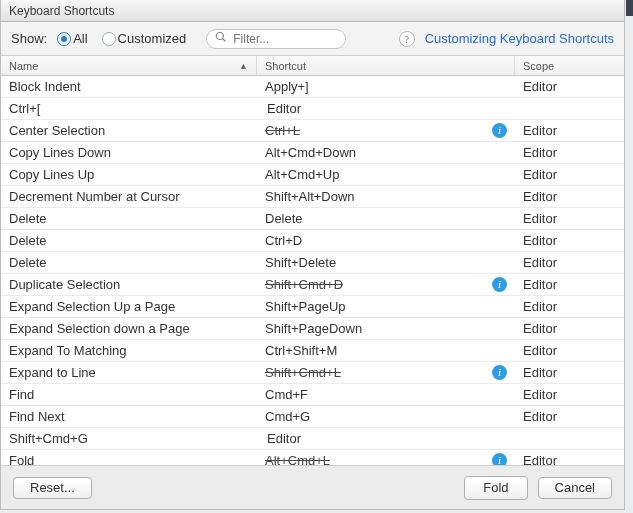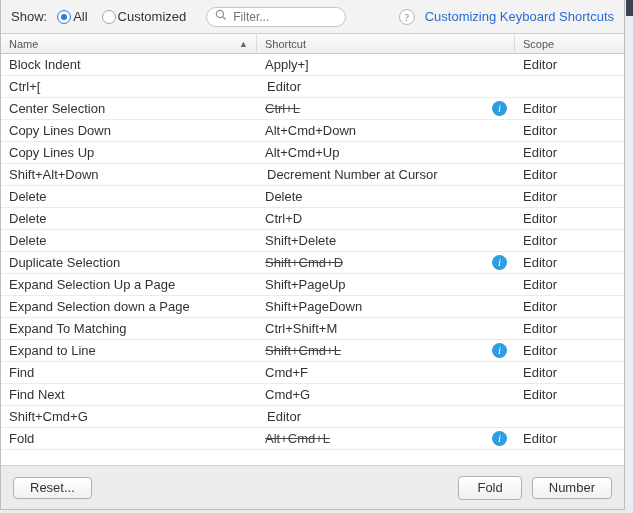--- a/index.html
+++ b/index.html
@@ -134,20 +134,23 @@
   .footer .spacer { flex:1; }
   .footer .btn + .btn { margin-left: 10px; }
 </style>
 </head>
 <body>
 
 <div class="outside"></div>
 
 <div class="window">
 
+  <div class="titlebar">
+    <span class="titlebar-title">Keyboard Shortcuts</span>
+  </div>
 
   <div class="toolbar">
     <span class="show-lbl">Show:</span>
 
     <span class="radio-wrap">
       <span class="radio checked"></span>
       <span>All</span>
     </span>
 
     <span class="radio-wrap">
@@ -213,24 +216,24 @@
         <div class="cell cell-scope">Editor</div>
       </div>
       <div class="row">
         <div class="cell cell-name">Copy Lines Up</div>
         <div class="cell cell-shortcut">
           <span>Alt+Cmd+Up</span>
         </div>
         <div class="cell cell-scope">Editor</div>
       </div>
       <div class="row">
+        <div class="cell cell-name">Decrement Number at Cursor</div>
         <div class="cell cell-shortcut">
           <span>Shift+Alt+Down</span>
         </div>
-        <div class="cell cell-name">Decrement Number at Cursor</div>
         <div class="cell cell-scope">Editor</div>
       </div>
       <div class="row">
         <div class="cell cell-name">Delete</div>
         <div class="cell cell-shortcut">
           <span>Delete</span>
         </div>
         <div class="cell cell-scope">Editor</div>
       </div>
       <div class="row">
@@ -311,16 +314,16 @@
           <span class="info-icon">i</span>
         </div>
         <div class="cell cell-scope">Editor</div>
       </div>
     </div>
 
   <div class="footer">
     <span class="btn">Reset...</span>
     <span class="spacer"></span>
     <span class="btn btn-default">Fold</span>
-    <span class="btn">Number</span>
+    <span class="btn">Cancel</span>
   </div>
 
 </div>
 
 </body></html>

